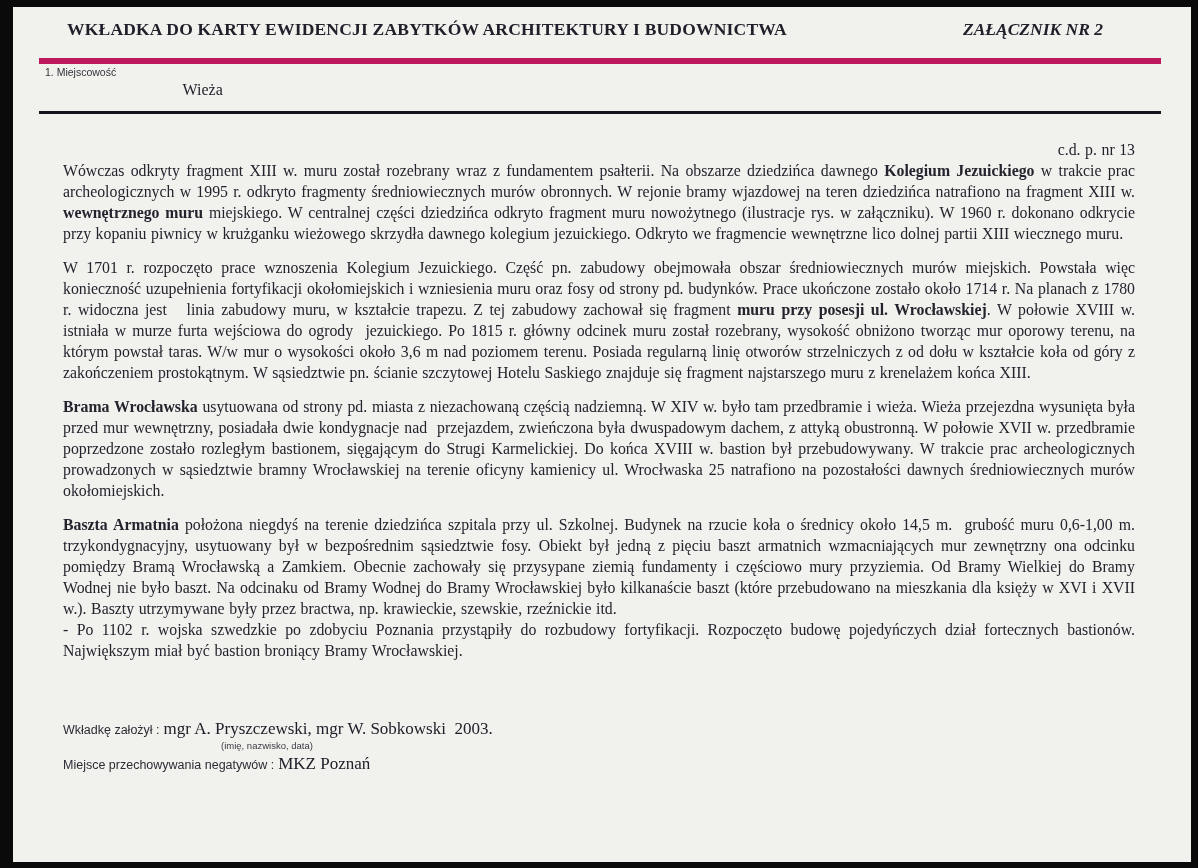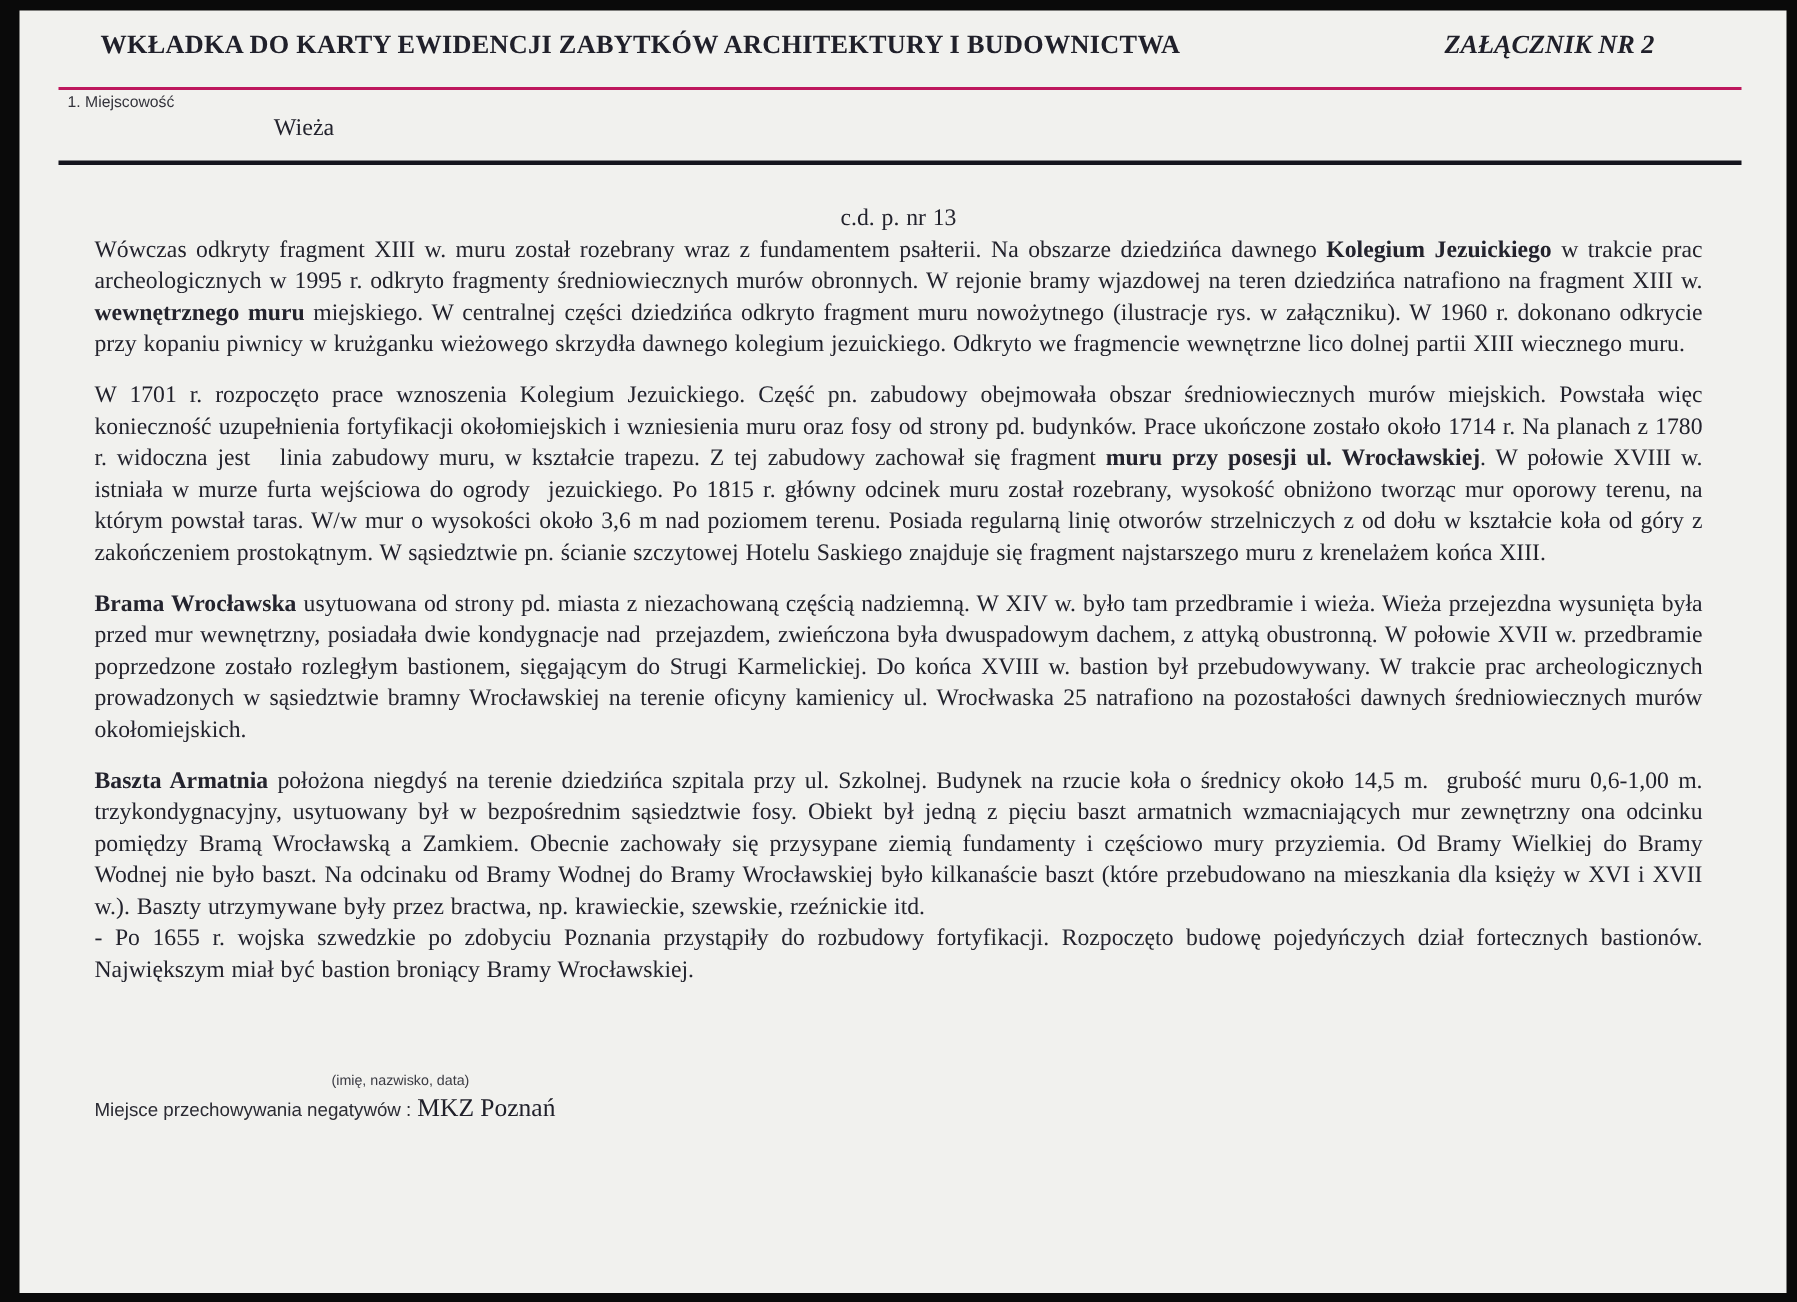--- a/index.html
+++ b/index.html
@@ -39,21 +39,21 @@
   .annex {
     font-family: "Liberation Serif", serif;
     font-weight: bold;
     font-size: 17.5px;
     margin-right: 58px;
     white-space: nowrap;
     font-style: italic;
   }
   .header-table {
     display: flex;
-    border-top: 2px solid #be185d;
+    border-top: 6px solid #be185d;
     border-bottom: 3px solid #15151d;
     height: 47px;
   }
   .hcell { position: relative; box-sizing: border-box; padding: 2px 4px 0 6px; }
   .hcell-1 { width: 29.0%; }
   .hcell-2 { width: 43.3%; border-left: 2px solid #1a1a22; border-right: 2px solid #1a1a22; }
   .hcell-3 { width: 27.7%; }
   .hlabel {
     font-family: "Liberation Sans", sans-serif;
     font-size: 10.5px;
@@ -68,21 +68,21 @@
 
   
   .body-text {
     padding: 25px 56px 0 50px;
     font-size: 15.8px;
     line-height: 21px;
     text-align: justify;
     word-spacing: 0.6px;
     color: #23232d;
   }
-  .cont-note { text-align: center; }
+  .cont-note { text-align: right; }
   .para { margin: 0 0 13px 0; }
   .para.no-gap { margin-bottom: 0; }
   .para b { font-weight: bold; }
 
   
   .footer { margin: 58px 0 0 50px; }
   .f-row { white-space: nowrap; }
   .f-label {
     font-family: "Liberation Sans", sans-serif;
     font-size: 12.5px;
@@ -115,24 +115,28 @@
         </div>
       </div>
     </div>
 
     <div class="body-text">
       <div class="cont-note">c.d. p. nr 13</div>
       <div class="para"><span>Wówczas odkryty fragment XIII w. muru został rozebrany wraz z fundamentem psałterii. Na obszarze dziedzińca dawnego </span><b>Kolegium Jezuickiego</b><span> w trakcie prac archeologicznych w 1995 r. odkryto fragmenty średniowiecznych murów obronnych. W rejonie bramy wjazdowej na teren dziedzińca natrafiono na fragment XIII w. </span><b>wewnętrznego muru</b><span> miejskiego. W centralnej części dziedzińca odkryto fragment muru nowożytnego (ilustracje rys. w załączniku). W 1960 r. dokonano odkrycie przy kopaniu piwnicy w krużganku wieżowego skrzydła dawnego kolegium jezuickiego. Odkryto we fragmencie wewnętrzne lico dolnej partii XIII wiecznego muru.</span></div>
       <div class="para"><span>W 1701 r. rozpoczęto prace wznoszenia Kolegium Jezuickiego. Część pn. zabudowy obejmowała obszar średniowiecznych murów miejskich. Powstała więc konieczność uzupełnienia fortyfikacji okołomiejskich i wzniesienia muru oraz fosy od strony pd. budynków. Prace ukończone zostało około 1714 r. Na planach z 1780 r. widoczna jest &nbsp;&nbsp;linia zabudowy muru, w kształcie trapezu. Z tej zabudowy zachował się fragment </span><b>muru przy posesji ul. Wrocławskiej</b><span>. W połowie XVIII w. istniała w murze furta wejściowa do ogrody &nbsp;jezuickiego. Po 1815 r. główny odcinek muru został rozebrany, wysokość obniżono tworząc mur oporowy terenu, na którym powstał taras. W/w mur o wysokości około 3,6 m nad poziomem terenu. Posiada regularną linię otworów strzelniczych z od dołu w kształcie koła od góry z zakończeniem prostokątnym. W sąsiedztwie pn. ścianie szczytowej Hotelu Saskiego znajduje się fragment najstarszego muru z krenelażem końca XIII.</span></div>
       <div class="para"><b>Brama Wrocławska</b><span> usytuowana od strony pd. miasta z niezachowaną częścią nadziemną. W XIV w. było tam przedbramie i wieża. Wieża przejezdna wysunięta była przed mur wewnętrzny, posiadała dwie kondygnacje nad &nbsp;przejazdem, zwieńczona była dwuspadowym dachem, z attyką obustronną. W połowie XVII w. przedbramie poprzedzone zostało rozległym bastionem, sięgającym do Strugi Karmelickiej. Do końca XVIII w. bastion był przebudowywany. W trakcie prac archeologicznych prowadzonych w sąsiedztwie bramny Wrocławskiej na terenie oficyny kamienicy ul. Wrocłwaska 25 natrafiono na pozostałości dawnych średniowiecznych murów okołomiejskich.</span></div>
       <div class="para no-gap"><b>Baszta Armatnia</b><span> położona niegdyś na terenie dziedzińca szpitala przy ul. Szkolnej. Budynek na rzucie koła o średnicy około 14,5 m. &nbsp;grubość muru 0,6-1,00 m. trzykondygnacyjny, usytuowany był w bezpośrednim sąsiedztwie fosy. Obiekt był jedną z pięciu baszt armatnich wzmacniających mur zewnętrzny ona odcinku pomiędzy Bramą Wrocławską a Zamkiem. Obecnie zachowały się przysypane ziemią fundamenty i częściowo mury przyziemia. Od Bramy Wielkiej do Bramy Wodnej nie było baszt. Na odcinaku od Bramy Wodnej do Bramy Wrocławskiej było kilkanaście baszt (które przebudowano na mieszkania dla księży w XVI i XVII w.). Baszty utrzymywane były przez bractwa, np. krawieckie, szewskie, rzeźnickie itd.</span></div>
-      <div class="para no-gap"><span>- Po 1655 r. wojska szwedzkie po zdobyciu Poznania przystąpiły do rozbudowy fortyfikacji. Rozpoczęto budowę pojedyńczych dział fortecznych bastionów. Największym miał być bastion broniący Bramy Wrocławskiej.</span></div>
+      <div class="para no-gap"><span>- Po 1102 r. wojska szwedzkie po zdobyciu Poznania przystąpiły do rozbudowy fortyfikacji. Rozpoczęto budowę pojedyńczych dział fortecznych bastionów. Największym miał być bastion broniący Bramy Wrocławskiej.</span></div>
     </div>
 
     <div class="footer">
+      <div class="f-row">
+        <span class="f-label">Wkładkę założył :</span>
+        <span class="f-value">mgr A. Pryszczewski, mgr W. Sobkowski &nbsp;2003.</span>
+      </div>
       <div class="f-hint">(imię, nazwisko, data)</div>
       <div class="f-row f-row-2">
         <span class="f-label">Miejsce przechowywania negatywów :</span>
         <span class="f-value">MKZ Poznań</span>
       </div>
     </div>
 
   </div>
 </div>
 

